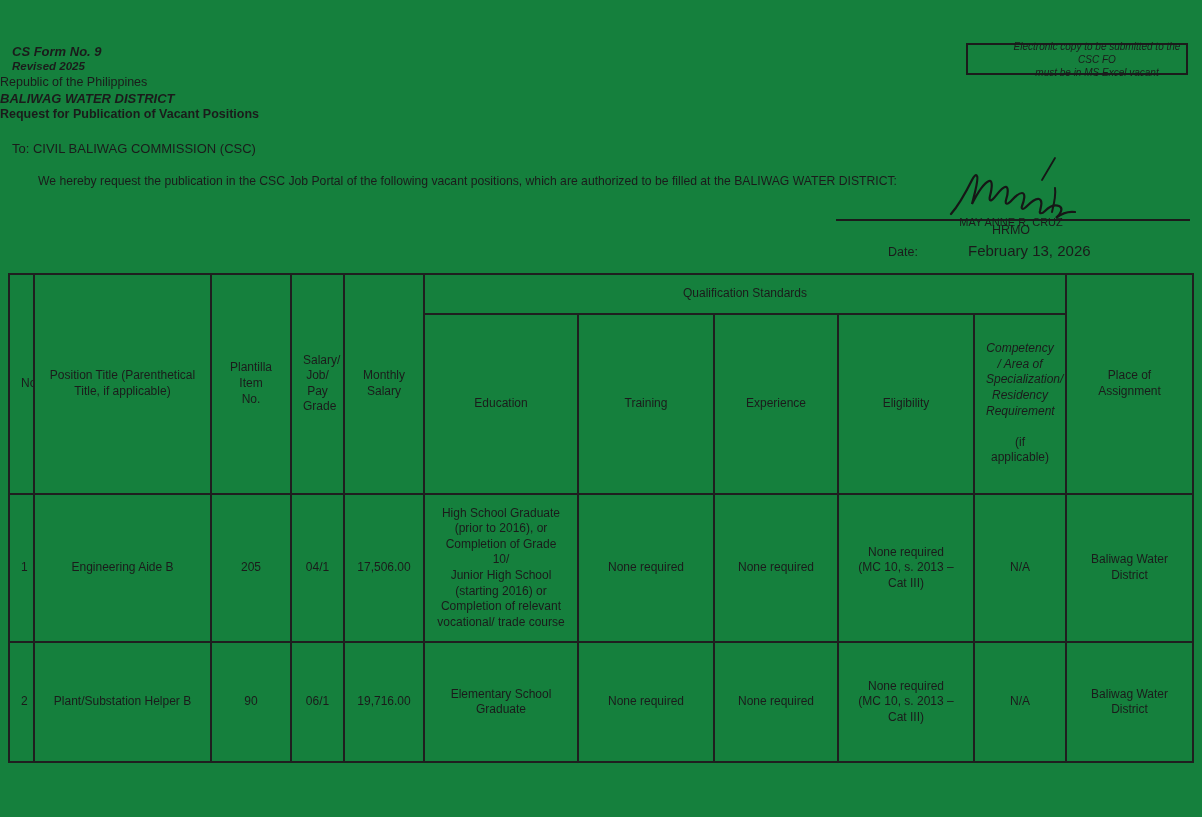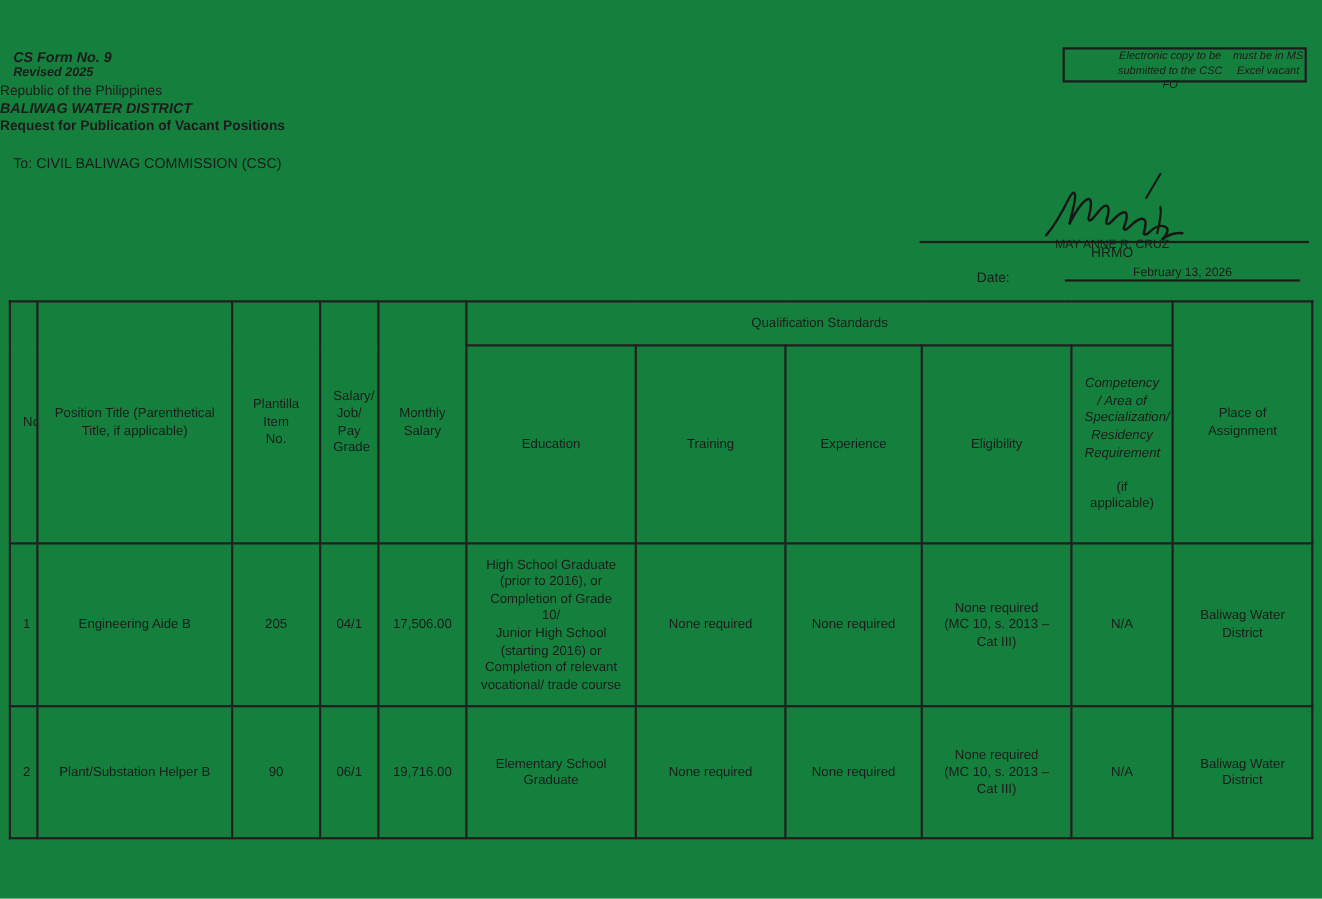--- a/index.html
+++ b/index.html
@@ -7,41 +7,41 @@
     position:relative;width:1202px;height:817px;background:#15803d;
     font-family:"Liberation Sans",sans-serif;color:#1b1b1b;overflow:hidden;
   }
   
   .form-id{position:absolute;left:12px;top:44px;line-height:1.2;}
   .form-no{font-size:13px;font-weight:bold;font-style:italic;}
   .revision{font-size:11.5px;font-style:italic;font-weight:bold;}
   
   .note-box{
     position:absolute;left:966px;top:43px;width:222px;height:32px;box-sizing:border-box;
-    border:2px solid #1b1b1b;display:flex;flex-direction:row;justify-content:center;
+    border:2px solid #1b1b1b;display:flex;flex-direction:column;justify-content:center;
     text-align:center;font-style:italic;font-size:10px;line-height:1.3;padding-left:40px;
   }
   
   .center-head{position:absolute;left:0;top:75px;width:100%;text-align:left;line-height:1.25;}
   .republic{font-size:12.5px;}
   .agency{font-size:13px;font-weight:bold;font-style:italic;}
   .doc-title{font-size:12.5px;font-weight:bold;}
   
   .to-line{position:absolute;left:12px;top:141px;font-size:13px;}
   .request-par{position:absolute;left:38px;top:174px;font-size:12.2px;white-space:nowrap;}
   
   .sig-svg{position:absolute;left:948px;top:168px;}
   .sig-mark{position:absolute;left:1040px;top:156px;}
   .sig-name{position:absolute;left:881px;top:216px;width:260px;text-align:center;font-size:11px;}
   .sig-line{position:absolute;left:836px;top:205px;width:354px;height:14px;border-bottom:2px solid #1b1b1b;}
   .sig-title{position:absolute;left:881px;top:223px;width:260px;text-align:center;font-size:12.5px;}
   .date-label{position:absolute;left:888px;top:245px;font-size:12.5px;}
   .date-value{
-    position:absolute;left:968px;top:242px;width:214px;text-align:center;
-    font-size:11px;border-bottom:2px solid #1b1b1b;padding-bottom:0;
+    position:absolute;left:968px;top:242px;width:214px;
+    font-size:15px;border-bottom:2px solid #1b1b1b;padding-bottom:14px;
   }
   
   .vacancy-table{
     position:absolute;left:8px;top:273px;width:1184px;border-collapse:collapse;
     table-layout:fixed;font-size:12px;color:#1b1b1b;
   }
   .vacancy-table th,.vacancy-table td{
     border:2px solid #1f1f1f;text-align:center;vertical-align:middle;
     font-weight:normal;padding:11px;white-space:pre-line;line-height:1.3;overflow:hidden;
   }
@@ -68,20 +68,21 @@
   </div>
 
   <div class="center-head">
     <div class="republic">Republic of the Philippines</div>
     <div class="agency">BALIWAG WATER DISTRICT</div>
     <div class="doc-title">Request for Publication of Vacant Positions</div>
   </div>
 
   <div class="to-line">To: CIVIL BALIWAG COMMISSION (CSC)</div>
 
+  <div class="request-par">We hereby request the publication in the CSC Job Portal of the following vacant positions, which are authorized to be filled at the BALIWAG WATER DISTRICT:</div>
 
   <svg class="sig-svg" width="132" height="52" viewBox="0 0 132 52">
     <path d="M3,46 C10,38 18,24 24,12 C26,8 28,6 29,8 C31,11 26,28 24,36 C30,24 36,15 41,13 C45,12 44,20 42,28 C41,32 42,34 45,31 C49,27 53,20 57,19 C61,18 60,26 58,32 C57,36 59,37 62,34 C66,30 70,25 74,25 C78,25 76,33 74,38 C73,41 75,42 78,39 C82,35 87,30 91,31 C95,32 93,39 92,43 C91,46 94,46 97,43 C101,39 106,36 111,38 C116,40 112,47 108,50 C113,46 120,43 127,44" stroke="#161616" stroke-width="2.2" fill="none" stroke-linecap="round"></path>
     <path d="M104,44 C106,36 108,26 107,20" stroke="#161616" stroke-width="2" fill="none" stroke-linecap="round"></path>
   </svg>
   <svg class="sig-mark" width="18" height="26" viewBox="0 0 18 26">
     <path d="M2,24 L15,2" stroke="#161616" stroke-width="1.8" fill="none" stroke-linecap="round"></path>
   </svg>
   <div class="sig-line"></div>
   <div class="sig-name">MAY ANNE R. CRUZ</div>

